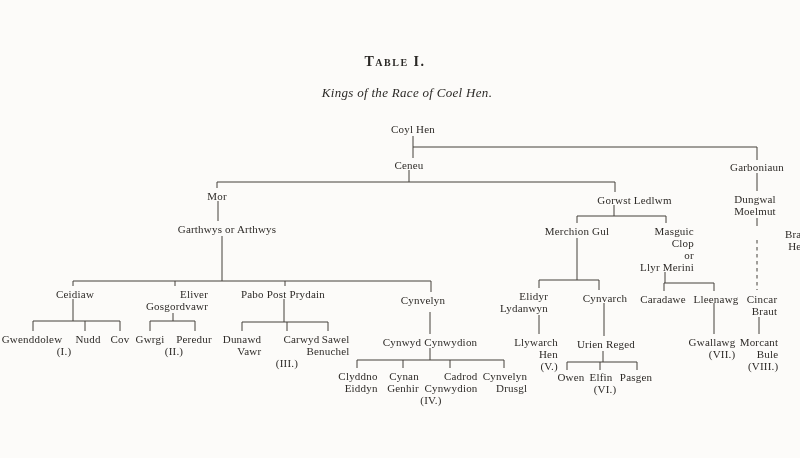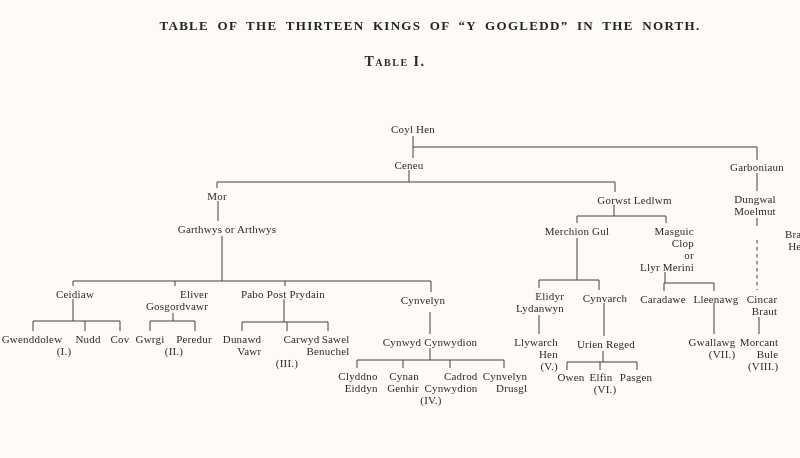--- a/index.html
+++ b/index.html
@@ -45,22 +45,22 @@
     text-align: right;
     white-space: pre-line;
     color: #2e2b28;
     letter-spacing: 0.2px;
   }
 </style>
 </head>
 <body>
 
 <div class="page">
-  <div class="abs main-title">TABLE OF THE THIRTEEN KINGS OF “Y GOGLEDD” IN THE NORTH.</div>
   <div class="abs table-label">Table I.</div>
+  <div class="abs subtitle">Kings of the Race of Coel Hen.</div>
 
   <div class="tree">
     <svg id="tree-lines" width="800" height="458" viewBox="0 0 800 458">
         <line x1="413" y1="136" x2="413" y2="158"></line>
         <line x1="413" y1="147" x2="757" y2="147"></line>
         <line x1="757" y1="147" x2="757" y2="160"></line>
         <line x1="409" y1="170" x2="409" y2="182"></line>
         <line x1="217" y1="182" x2="615" y2="182"></line>
         <line x1="217" y1="182" x2="217" y2="188"></line>
         <line x1="615" y1="182" x2="615" y2="192"></line>
@@ -130,21 +130,21 @@
         <div class="node" style="left: 577px; top: 225px;">Merchion Gul</div>
         <div class="node" style="left: 667px; top: 225px;">Masguic
 Clop
 or
 Llyr Merini</div>
         <div class="node" style="left: 75px; top: 288px;">Ceidiaw</div>
         <div class="node" style="left: 177px; top: 288px;">Eliver
 Gosgordvawr</div>
         <div class="node" style="left: 283px; top: 288px;">Pabo Post Prydain</div>
         <div class="node" style="left: 423px; top: 294px;">Cynvelyn</div>
-        <div class="node" style="left: 540px; top: 290px;">Elidyr
+        <div class="node" style="left: 524px; top: 290px;">Elidyr
 Lydanwyn</div>
         <div class="node" style="left: 605px; top: 292px;">Cynvarch</div>
         <div class="node" style="left: 663px; top: 293px;">Caradawe</div>
         <div class="node" style="left: 716px; top: 293px;">Lleenawg</div>
         <div class="node" style="left: 762px; top: 293px;">Cincar
 Braut</div>
         <div class="node" style="left: 32px; top: 333px;">Gwenddolew</div>
         <div class="node" style="left: 64px; top: 345px;">(I.)</div>
         <div class="node" style="left: 88px; top: 333px;">Nudd</div>
         <div class="node" style="left: 120px; top: 333px;">Cov</div>

